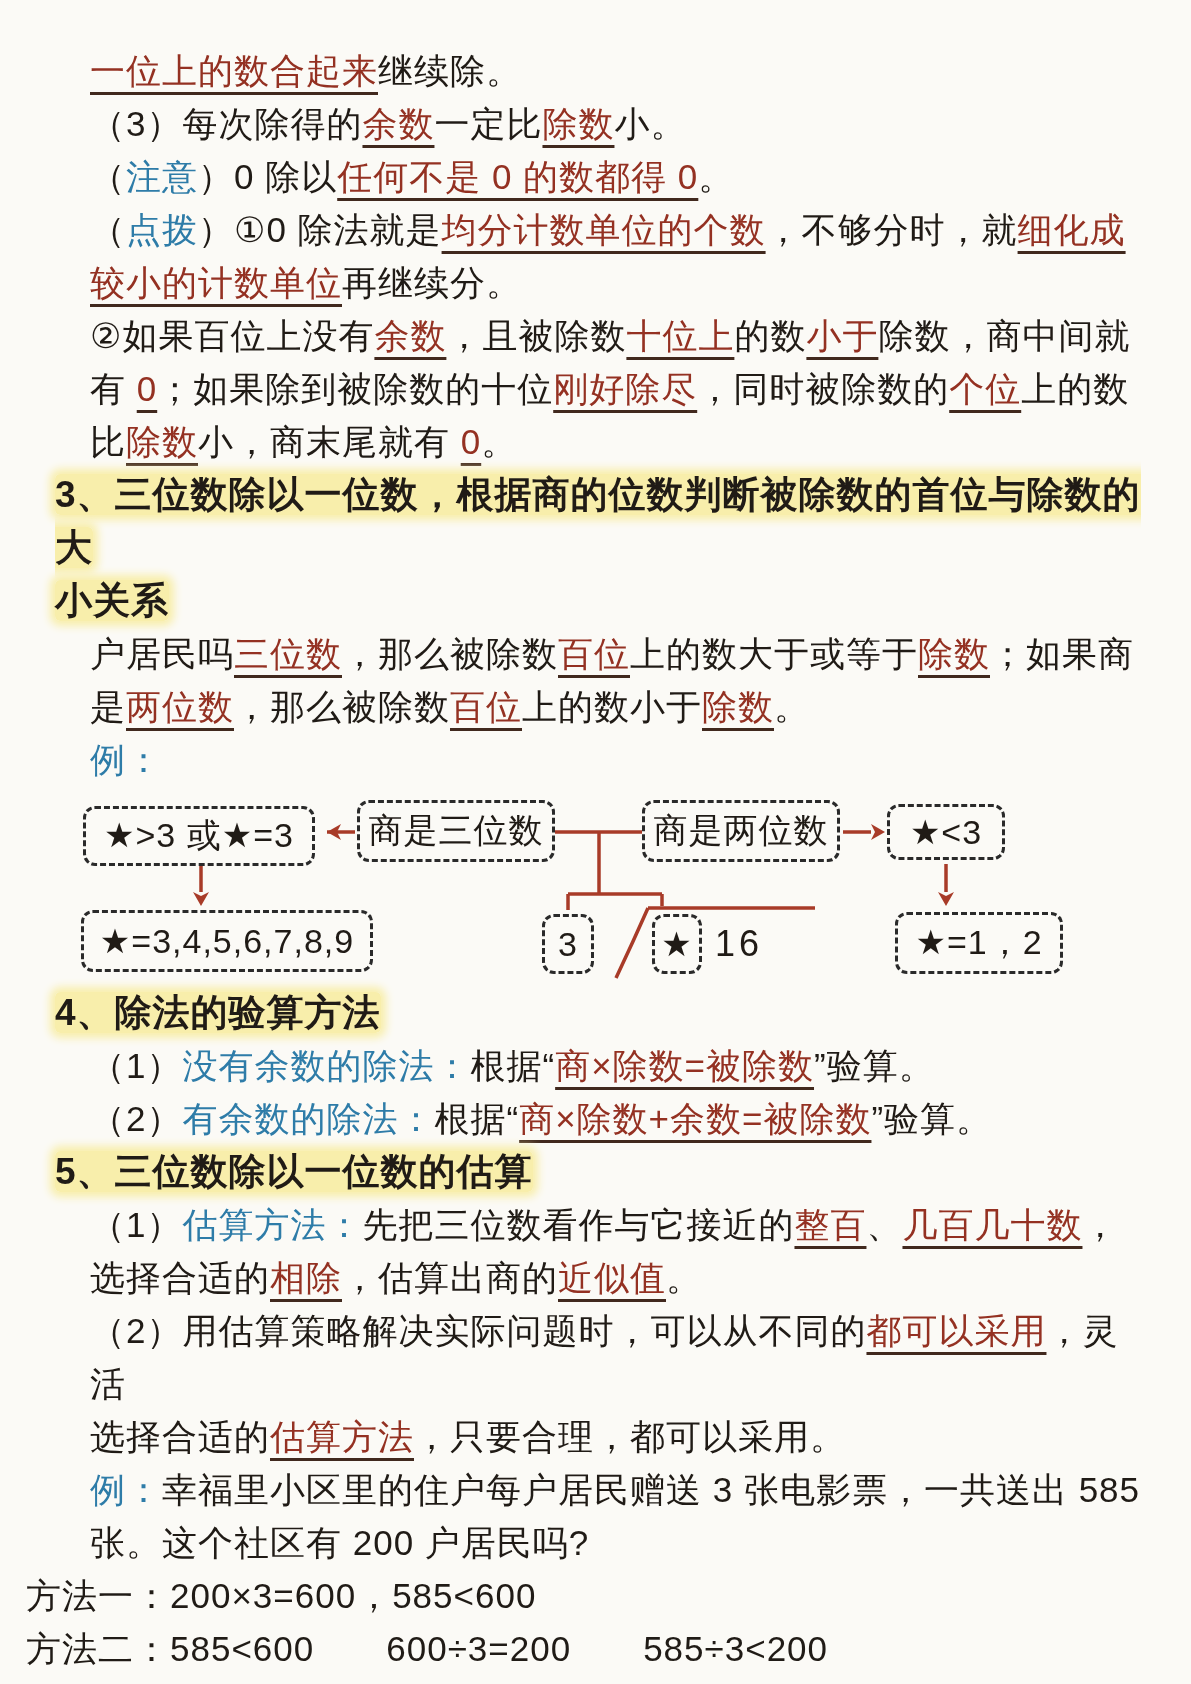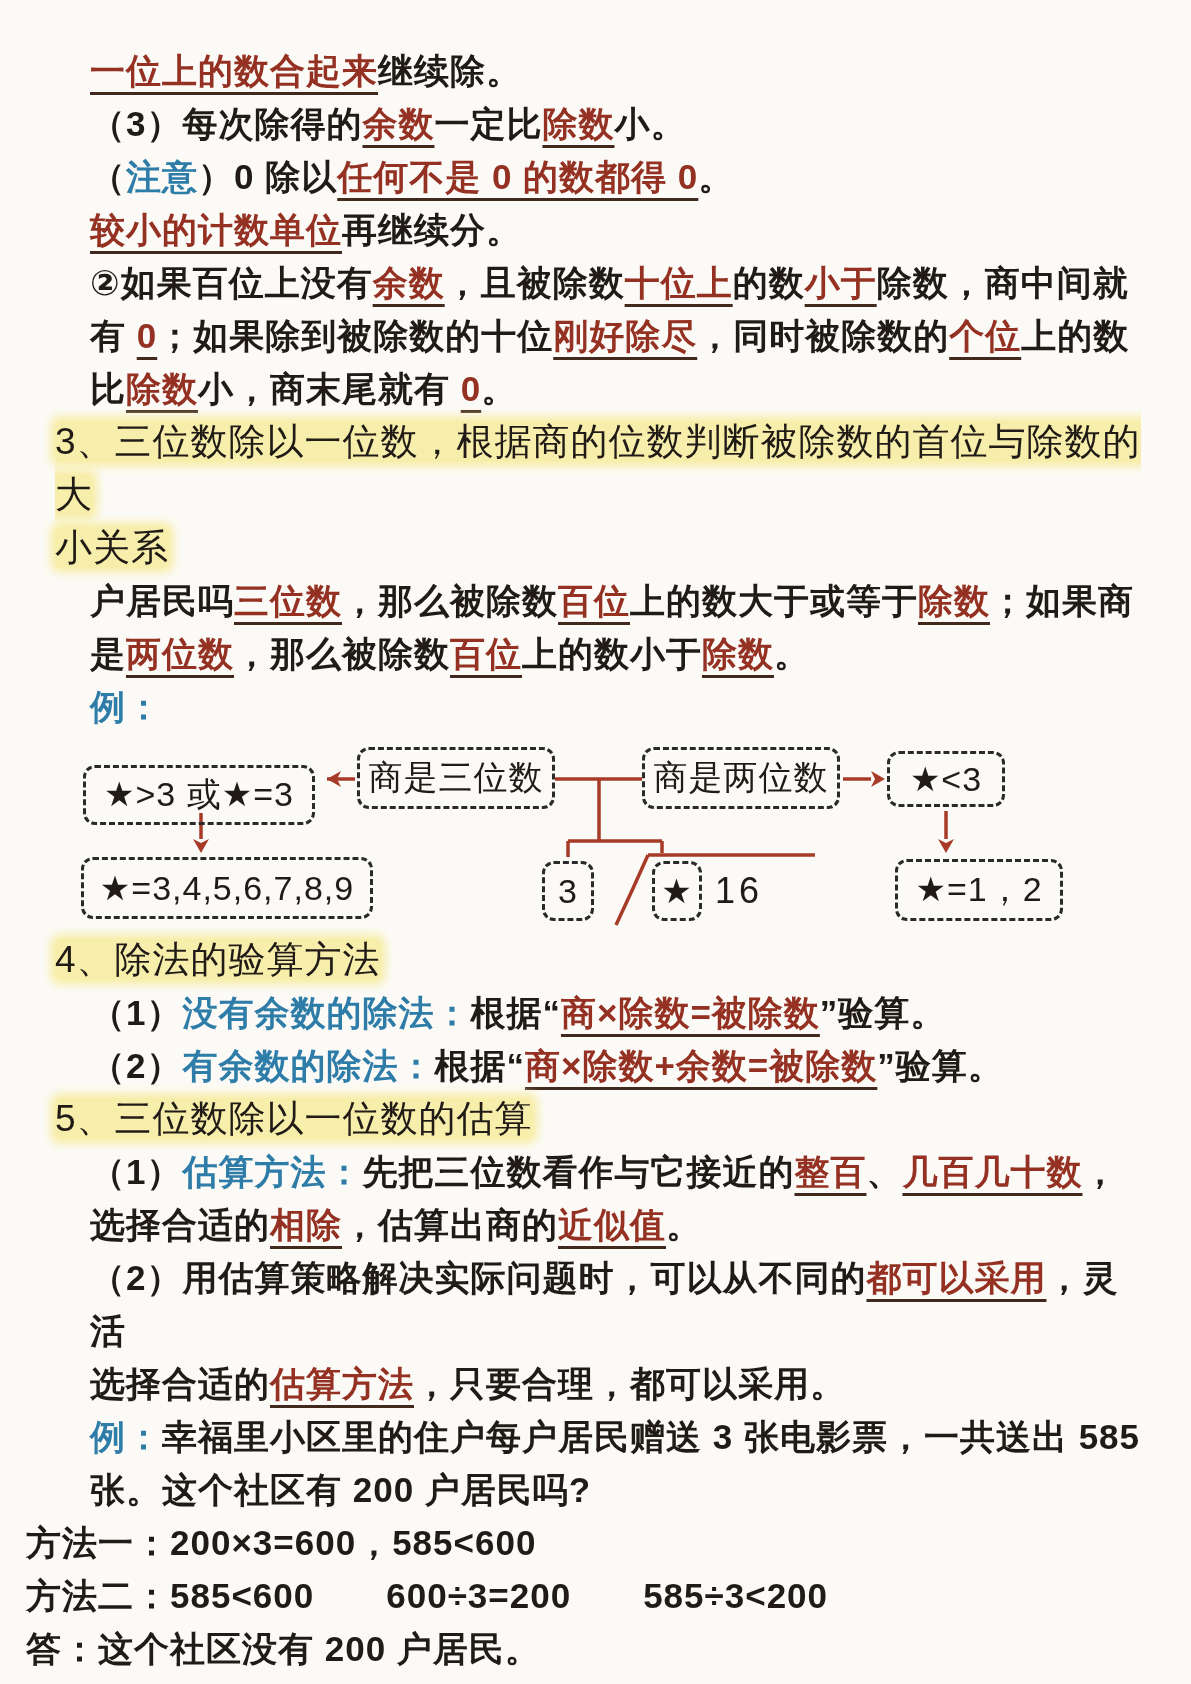--- a/index.html
+++ b/index.html
@@ -21,23 +21,22 @@
   }
   .page{width:1191px;height:1684px;padding-top:44px;position:relative}
   .line{
     font-size:35px;
     line-height:53px;
     min-height:53px;
     padding-left:90px;
     padding-right:44px;
     white-space:pre-wrap;
     letter-spacing:1px;
-    font-weight:bold;
   }
-  .kind-heading{padding-left:55px;font-weight:normal;font-size:37px}
+  .kind-heading{padding-left:55px;font-weight:bold;font-size:37px}
   .kind-method{padding-left:26px}
   .seg-black{color:var(--ink)}
   .seg-red{
     color:var(--red_text);
     text-decoration:underline;
     text-decoration-thickness:3px;
     text-underline-offset:9px;
     text-decoration-color:var(--underline);
   }
   .seg-teal{color:var(--teal_text)}
@@ -73,20 +72,21 @@
 </style>
 </head>
 <body>
 
 <div class="page">
 
   <div id="block-top">
       <div class="line kind-body"><span class="seg-red">一位上的数合起来</span><span class="seg-black">继续除。</span></div>
       <div class="line kind-body"><span class="seg-black">（3）每次除得的</span><span class="seg-red">余数</span><span class="seg-black">一定比</span><span class="seg-red">除数</span><span class="seg-black">小。</span></div>
       <div class="line kind-body"><span class="seg-black">（</span><span class="seg-teal">注意</span><span class="seg-black">）0 除以</span><span class="seg-red">任何不是 0 的数都得 0</span><span class="seg-black">。</span></div>
+      <div class="line kind-body"><span class="seg-black">（</span><span class="seg-teal">点拨</span><span class="seg-black">）①0 除法就是</span><span class="seg-red">均分计数单位的个数</span><span class="seg-black">，不够分时，就</span><span class="seg-red">细化成</span></div>
       <div class="line kind-body"><span class="seg-red">较小的计数单位</span><span class="seg-black">再继续分。</span></div>
       <div class="line kind-body"><span class="seg-black">②如果百位上没有</span><span class="seg-red">余数</span><span class="seg-black">，且被除数</span><span class="seg-red">十位上</span><span class="seg-black">的数</span><span class="seg-red">小于</span><span class="seg-black">除数，商中间就</span></div>
       <div class="line kind-body"><span class="seg-black">有 </span><span class="seg-red">0</span><span class="seg-black">；如果除到被除数的十位</span><span class="seg-red">刚好除尽</span><span class="seg-black">，同时被除数的</span><span class="seg-red">个位</span><span class="seg-black">上的数</span></div>
       <div class="line kind-body"><span class="seg-black">比</span><span class="seg-red">除数</span><span class="seg-black">小，商末尾就有 </span><span class="seg-red">0</span><span class="seg-black">。</span></div>
       <div class="line kind-heading"><span class="hl"><span class="seg-black">3、三位数除以一位数，根据商的位数判断被除数的首位与除数的大</span></span></div>
       <div class="line kind-heading"><span class="hl"><span class="seg-black">小关系</span></span></div>
       <div class="line kind-body"><span class="seg-black">户居民吗</span><span class="seg-red">三位数</span><span class="seg-black">，那么被除数</span><span class="seg-red">百位</span><span class="seg-black">上的数大于或等于</span><span class="seg-red">除数</span><span class="seg-black">；如果商</span></div>
       <div class="line kind-body"><span class="seg-black">是</span><span class="seg-red">两位数</span><span class="seg-black">，那么被除数</span><span class="seg-red">百位</span><span class="seg-black">上的数小于</span><span class="seg-red">除数</span><span class="seg-black">。</span></div>
       <div class="line kind-body"><span class="seg-teal">例：</span></div>
     </div>
@@ -109,21 +109,21 @@
       <line x1="778" y1="38" x2="806" y2="38"></line>
       <path class="arrhead" d="M820,38 l-14,-8 l4,8 l-4,8 z"></path>
 
       <line x1="136" y1="72" x2="136" y2="98"></line>
       <path class="arrhead" d="M136,112 l-8,-14 l8,4 l8,-4 z"></path>
 
       <line x1="881" y1="70" x2="881" y2="98"></line>
       <path class="arrhead" d="M881,112 l-8,-14 l8,4 l8,-4 z"></path>
     </svg>
 
-    <div class="dbox" style="left:18px;top:24px;width:232px;height:60px">★&gt;3 或★=3</div>
+    <div class="dbox" style="left:18px;top:12px;width:232px;height:60px">★&gt;3 或★=3</div>
     <div class="dbox" style="left:292px;top:6px;width:198px;height:62px">商是三位数</div>
     <div class="dbox" style="left:577px;top:6px;width:198px;height:62px">商是两位数</div>
     <div class="dbox" style="left:822px;top:10px;width:118px;height:56px">★&lt;3</div>
 
     <div class="dbox" style="left:16px;top:116px;width:292px;height:62px">★=3,4,5,6,7,8,9</div>
     <div class="dbox" style="left:477px;top:120px;width:52px;height:60px">3</div>
     <div class="dbox" style="left:587px;top:120px;width:50px;height:60px">★</div>
     <div class="dplain" style="left:650px;top:120px;height:60px">16</div>
     <div class="dbox" style="left:830px;top:118px;width:168px;height:62px">★=1，2</div>
   </div>

